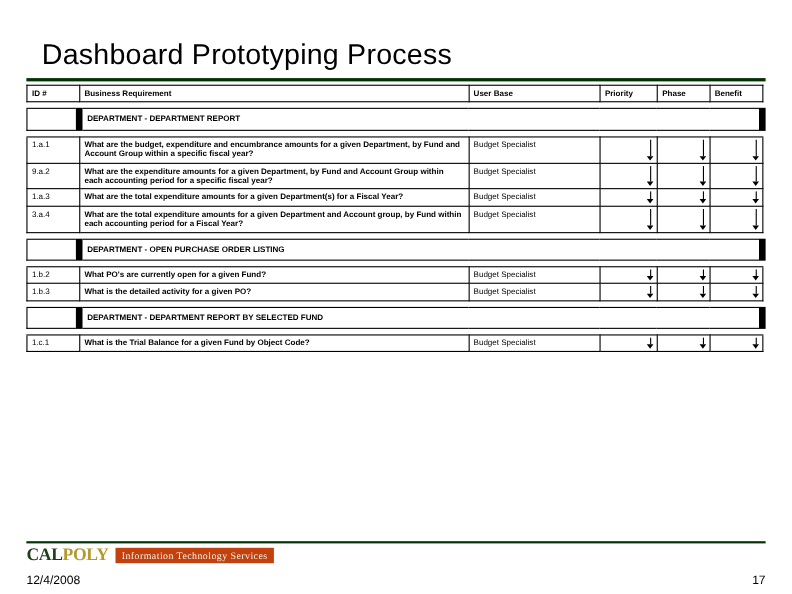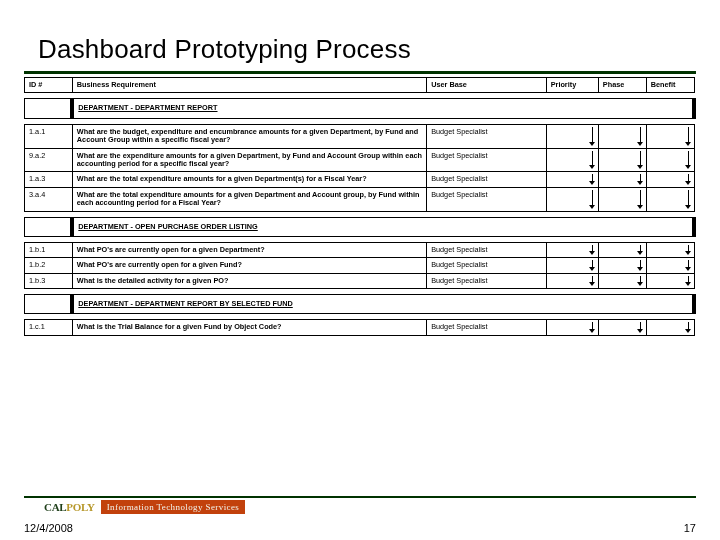--- a/index.html
+++ b/index.html
@@ -43,24 +43,23 @@
   }
   col.c-id { width: 44px; }
   col.c-req { width: 326px; }
   col.c-user { width: 110px; }
   col.c-pri { width: 48px; }
   col.c-phase { width: 44px; }
   col.c-ben { width: 44px; }
 
   tr.section td {
     font-weight: bold;
-    text-decoration: underline;
     padding: 5px 4px;
     border-left: 1px solid #000;
-    border-right: 4px solid #000000;
+    border-right: 6px solid #000000;
   }
   tr.spacer td {
     border-left: none;
     border-right: none;
     border-top: 1px solid #000;
     border-bottom: 1px solid #000;
     padding: 2px 0;
     height: 6px;
   }
   td.req { font-weight: bold; }
@@ -85,24 +84,23 @@
     position: absolute;
     left: 24px; right: 24px; bottom: 26px;
   }
   .footer-rule {
     height: 2px; background: #003300; margin-bottom: 2px;
   }
   .logos { display: flex; align-items: center; gap: 6px; }
   .cp {
     font-family: Georgia, 'Times New Roman', serif;
     font-weight: bold;
-    font-size: 11px;
+    font-size: 16px;
     color: #1f3f1a;
     letter-spacing: -0.3px;
-    margin-left: 20px;
   }
   .cp .poly { color: #b7982c; }
   .its {
     display: inline-block;
     background: #c2410c;
     color: #f2f5ee;
     font-family: Georgia, serif;
     font-size: 9px;
     padding: 2px 6px;
     letter-spacing: 0.4px;
@@ -187,28 +185,20 @@
         <td colspan="6"></td>
       </tr>
       <tr class="section">
         <td></td>
         <td colspan="5">DEPARTMENT - OPEN PURCHASE ORDER LISTING</td>
       </tr>
       <tr class="spacer">
         <td colspan="6"></td>
       </tr>
       <tr>
-        <td>1.b.1</td>
-        <td class="req">What PO's are currently open for a given Department?</td>
-        <td>Budget Specialist</td>
-        <td class="cursor-cell"></td>
-        <td class="cursor-cell"></td>
-        <td class="cursor-cell"></td>
-      </tr>
-      <tr>
         <td>1.b.2</td>
         <td class="req">What PO's are currently open for a given Fund?</td>
         <td>Budget Specialist</td>
         <td class="cursor-cell"></td>
         <td class="cursor-cell"></td>
         <td class="cursor-cell"></td>
       </tr>
       <tr>
         <td>1.b.3</td>
         <td class="req">What is the detailed activity for a given PO?</td>

